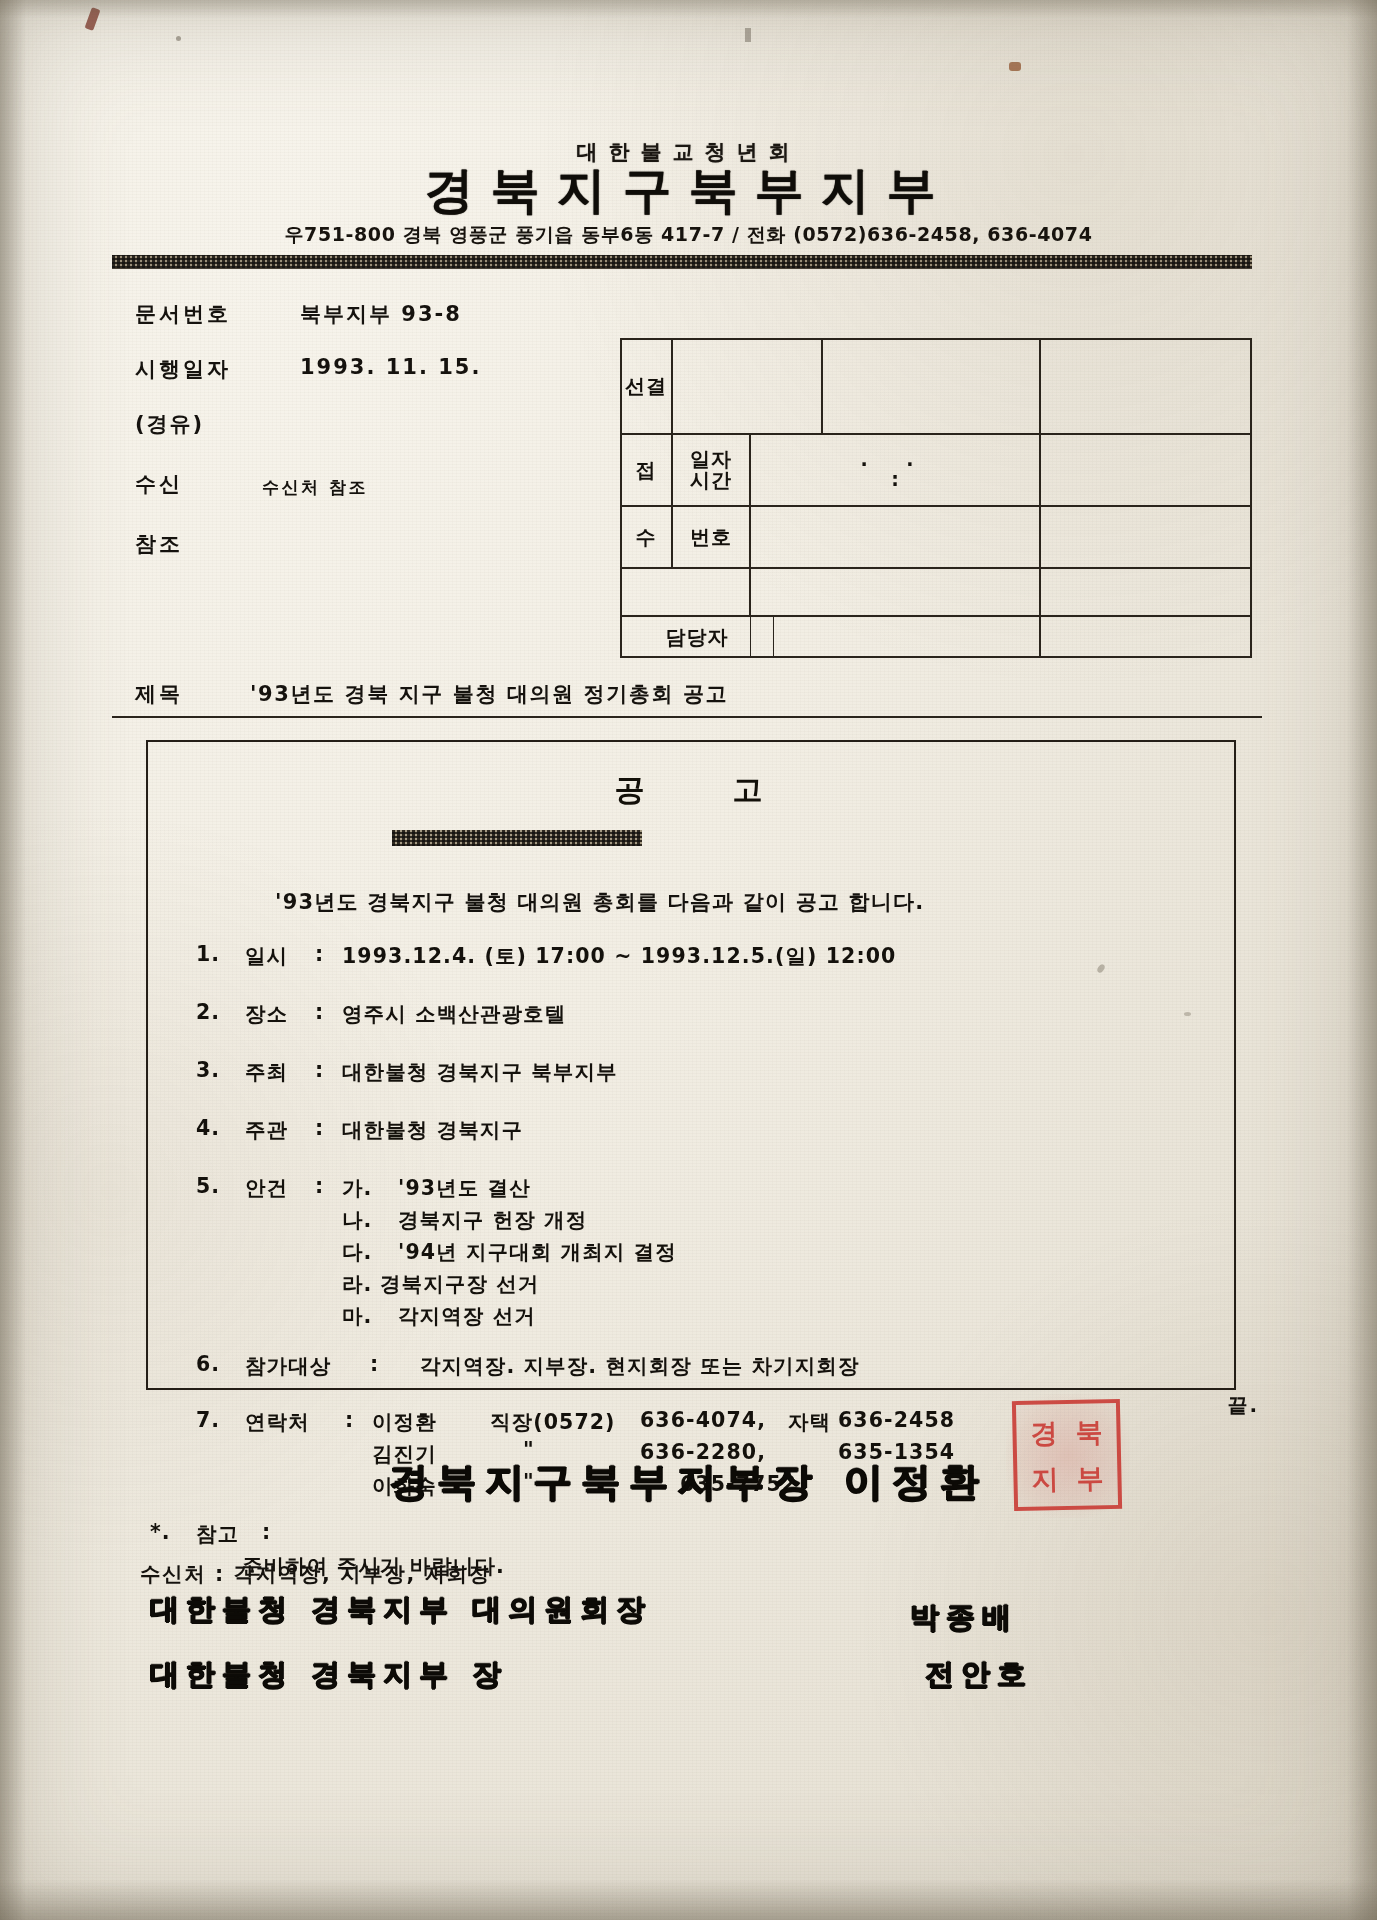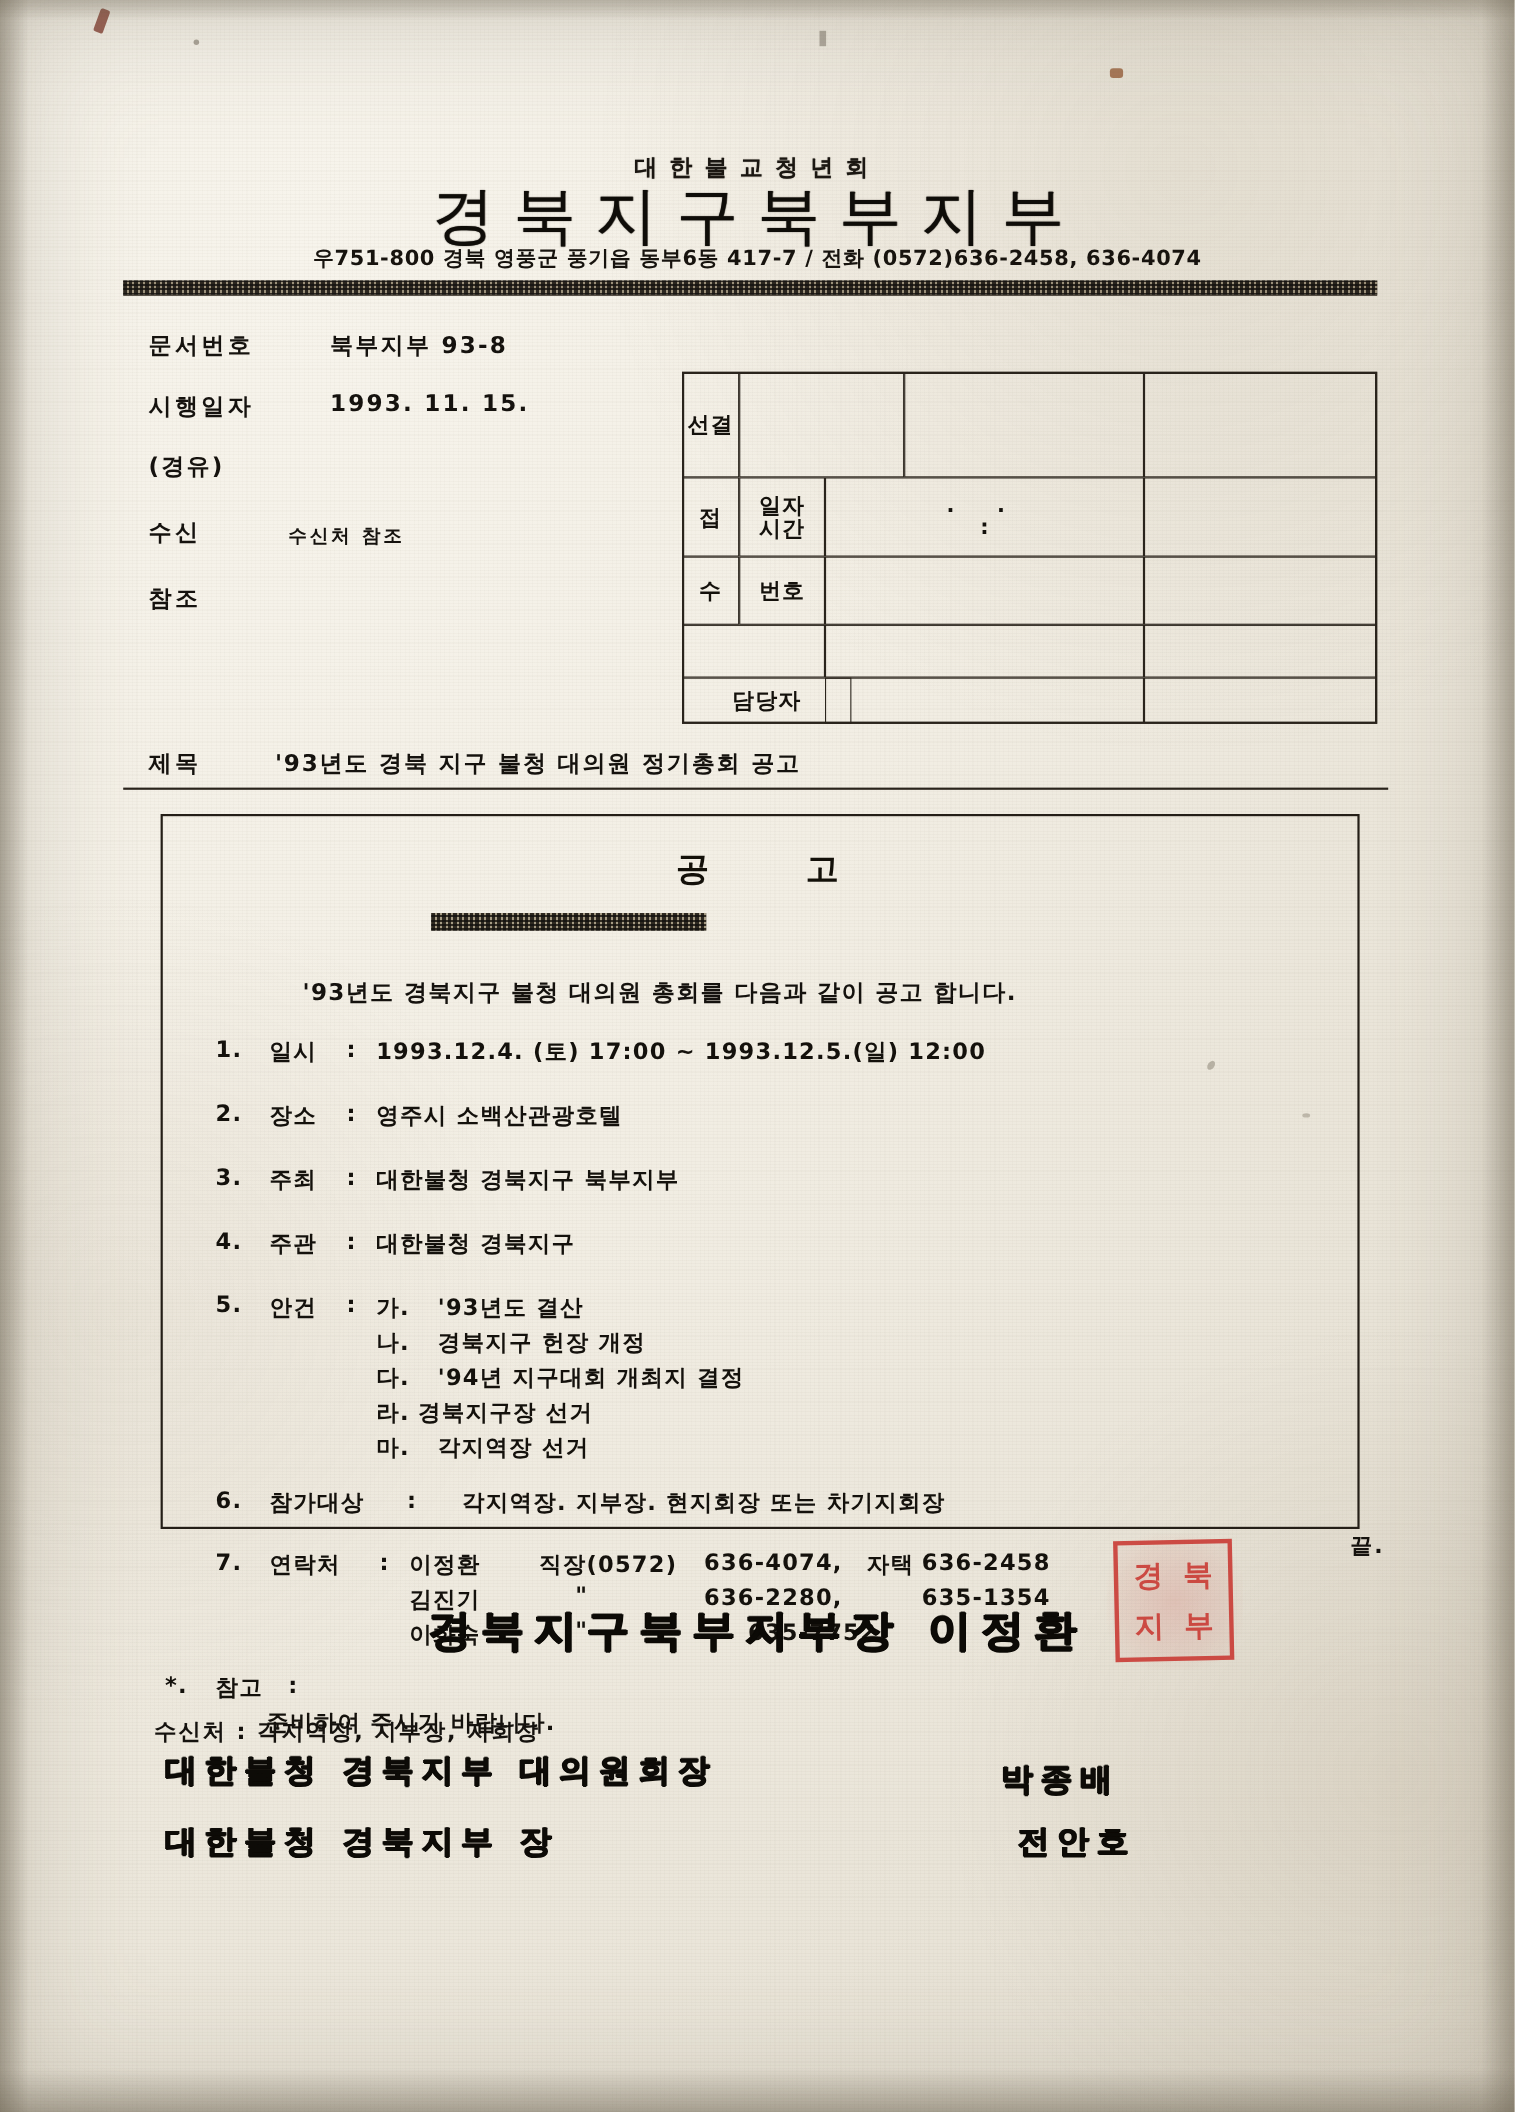--- a/index.html
+++ b/index.html
@@ -43,21 +43,21 @@
   .ko{font-family:"DejaVu Sans","Liberation Sans",sans-serif;color:#15120e;}
 
   
   #org-small{
     position:absolute;left:0;right:0;top:138px;text-align:center;
     font-size:21px;letter-spacing:11px;font-weight:700;color:#1b1712;
     text-shadow:0 0 1px rgba(30,25,18,.55);
   }
   #org-big{
     position:absolute;left:0;right:0;top:158px;text-align:center;
-    font-size:57px;letter-spacing:17px;font-weight:400;color:#0f0d09;
+    font-size:49px;letter-spacing:17px;font-weight:700;color:#0f0d09;
     text-shadow:0 0 1.2px rgba(20,16,10,.7), .6px .4px 0 rgba(40,34,24,.45);
   }
   #address{
     position:absolute;left:0;right:0;top:222px;text-align:center;
     font-size:19px;letter-spacing:.6px;font-weight:700;color:#17130e;
   }
   
   #rule-top{
     position:absolute;left:112px;top:255px;width:1140px;height:13px;
     background:

